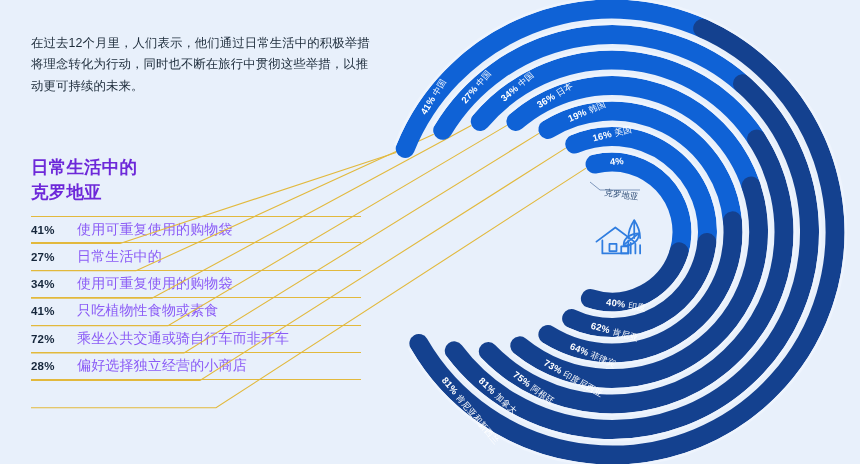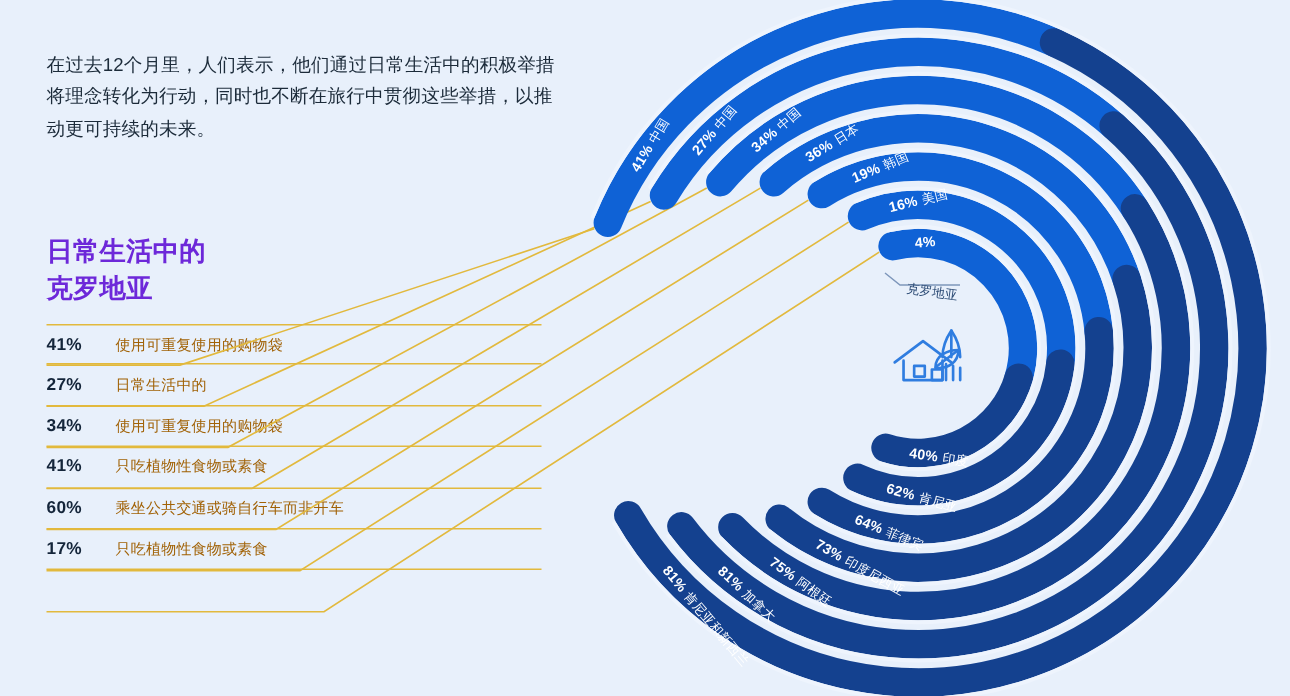--- a/index.html
+++ b/index.html
@@ -32,21 +32,21 @@
     border-bottom:1px solid #e2b93d;
     box-sizing:border-box;
   }
   .row:first-child{border-top:1px solid #e2b93d;}
   .pct{
     width:46px;flex:0 0 46px;
     font-size:11.5px;font-weight:bold;color:#14253a;
     letter-spacing:.2px;
   }
   .lbl{
-    font-size:10px;color:#a16207;letter-spacing:.15px;
+    font-size:14px;color:#8b5cf6;letter-spacing:.15px;
   }
 
   
   #chart{position:absolute;left:0;top:0;width:860px;height:464px;}
   .arcTxt{
     font-family:"Liberation Sans","DejaVu Sans",sans-serif;
     font-size:8.6px;fill:#ffffff;letter-spacing:.2px;
   }
   .arcTxt .num{font-weight:bold;font-size:9.4px;}
   .outTxt{
@@ -77,26 +77,26 @@
       </div>
       <div class="row">
         <div class="pct">34%</div>
         <div class="lbl">使用可重复使用的购物袋</div>
       </div>
       <div class="row">
         <div class="pct">41%</div>
         <div class="lbl">只吃植物性食物或素食</div>
       </div>
       <div class="row">
-        <div class="pct">60%</div>
+        <div class="pct">72%</div>
         <div class="lbl">乘坐公共交通或骑自行车而非开车</div>
       </div>
       <div class="row">
-        <div class="pct">17%</div>
-        <div class="lbl">只吃植物性食物或素食</div>
+        <div class="pct">28%</div>
+        <div class="lbl">偏好选择独立经营的小商店</div>
       </div>
     </div>
 
   <svg id="chart" viewBox="0 0 860 464">
     <g id="leaders">
         <path d="M31,243.4 L120,243.4 L396.2,152.5" stroke="#e2b93d" stroke-width="1.1" fill="none"></path>
         <path d="M31,270.8 L136,270.8 L433.7,134.3" stroke="#e2b93d" stroke-width="1.1" fill="none"></path>
         <path d="M31,298.2 L152,298.2 L471.2,125.4" stroke="#e2b93d" stroke-width="1.1" fill="none"></path>
         <path d="M31,325.6 L168,325.6 L506.9,125.4" stroke="#e2b93d" stroke-width="1.1" fill="none"></path>
         <path d="M31,353.0 L184,353.0 L538.9,133.4" stroke="#e2b93d" stroke-width="1.1" fill="none"></path>

